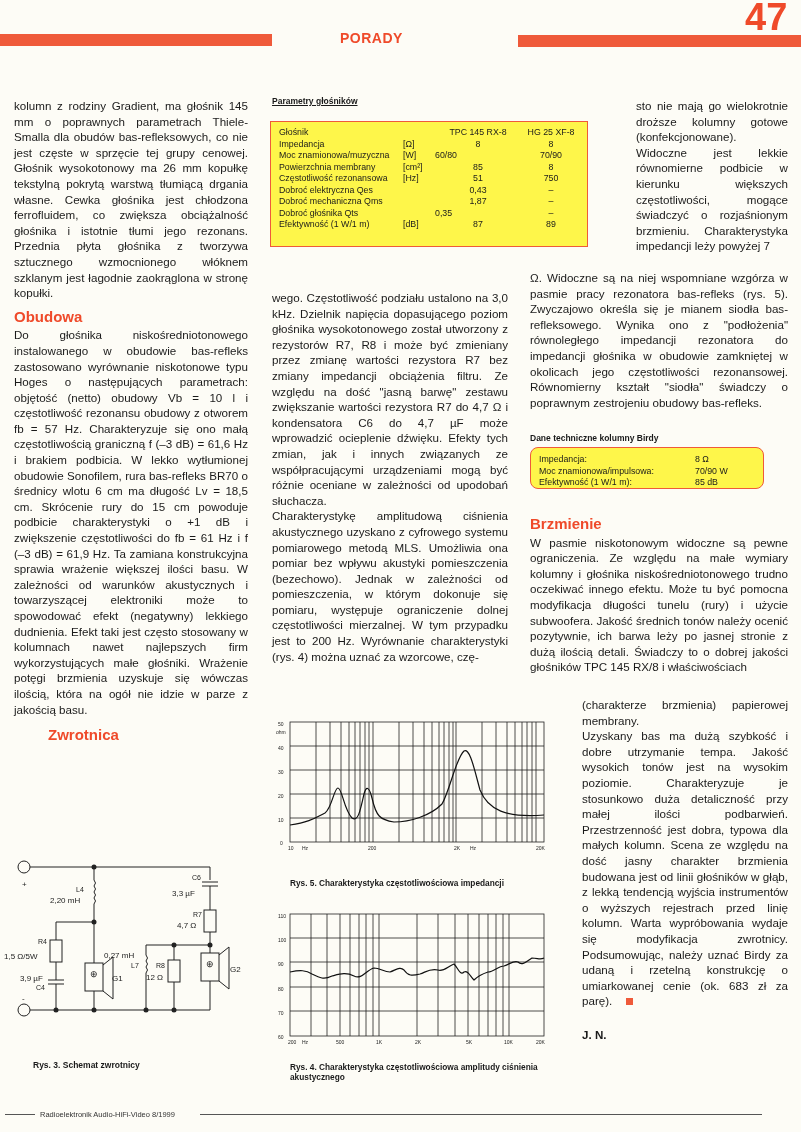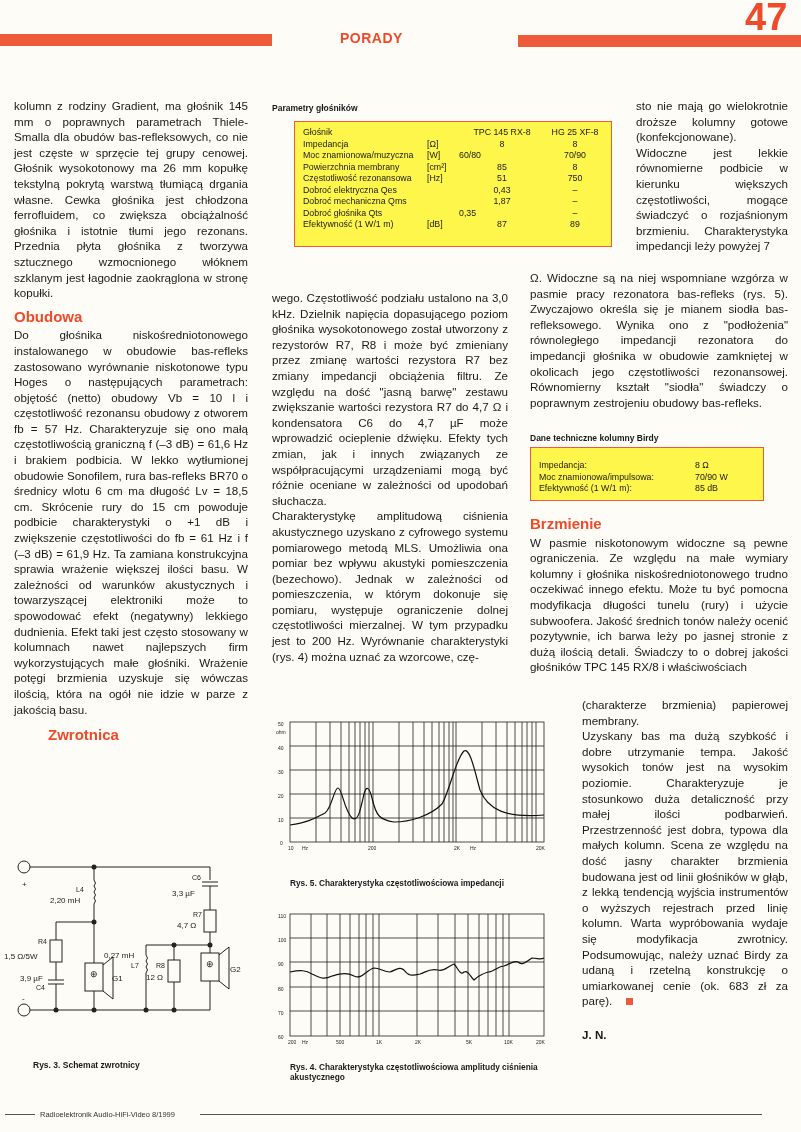--- a/index.html
+++ b/index.html
@@ -102,22 +102,22 @@
       <text x="146" y="150">12 Ω</text>
       <text x="112" y="151">G1</text>
       <text x="230" y="142">G2</text>
       <text x="90" y="147" font-size="9">⊕</text>
         <text x="206" y="137" font-size="9">⊕</text>
     </g>
   </svg>
   <div class="abs cap" style="left:33px;top:230px;">Rys. 3. Schemat zwrotnicy</div>
 </div>
 
-<div class="abs tbl-title" style="left:272px;top:103px;">Parametry głośników</div>
-<div class="abs ybox" style="left:270px;top:121px;width:318px;height:126px;padding:5px 0 0 8px;margin-left:24px;">
+<div class="abs tbl-title" style="left:272px;top:96px;text-decoration:underline;">Parametry głośników</div>
+<div class="abs ybox" style="left:270px;top:121px;width:318px;height:126px;padding:5px 0 0 8px;">
   <table class="params">
     <tbody>
         <tr>
       <td style="width:124px">Głośnik</td>
       <td style="width:32px"></td>
       <td style="width:86px;text-align:center">TPC 145 RX-8</td>
       <td style="width:60px;text-align:center">HG 25 XF-8</td>
     </tr>
     <tr>
           <td>Impedancja</td>
@@ -278,21 +278,21 @@
   <div class="abs cap" style="left:20px;top:152px;width:262px;font-size:8.3px;line-height:10px;">Rys. 4. Charakterystyka częstotliwościowa amplitudy ciśnienia akustycznego</div>
 </div>
 
 <div class="col" style="left:636px;top:98px;width:152px;">
   <p>sto nie mają go wielokrotnie droższe kolumny gotowe (konfekcjonowane). Widoczne jest lekkie równomierne podbicie w kierunku większych częstotliwości, mogące świadczyć o rozjaśnionym brzmieniu. Charakterystyka impedancji leży powyżej 7</p>
 </div>
 <div class="col" style="left:530px;top:270px;width:258px;">
   <p>Ω. Widoczne są na niej wspomniane wzgórza w pasmie pracy rezonatora bas-refleks (rys. 5). Zwyczajowo określa się je mianem siodła bas-refleksowego. Wynika ono z "podłożenia" równoległego impedancji rezonatora do impedancji głośnika w obudowie zamkniętej w okolicach jego częstotliwości rezonansowej. Równomierny kształt "siodła" świadczy o poprawnym zestrojeniu obudowy bas-refleks.</p>
 </div>
 <div class="abs tbl-title" style="left:530px;top:433px;">Dane techniczne kolumny Birdy</div>
-<div class="abs ybox" style="left:530px;top:447px;width:234px;height:54px;padding:12px 0 0 8px;">
+<div class="abs ybox" style="left:530px;top:447px;width:234px;height:42px;padding:6px 0 0 8px;border-radius:8px;">
   <table class="params">
     <tbody>
         <tr>
           <td style="width:156px">Impedancja:</td>
           <td>8 Ω</td>
         </tr>
     <tr>
           <td>Moc znamionowa/impulsowa:</td>
           <td>70/90 W</td>
         </tr>

